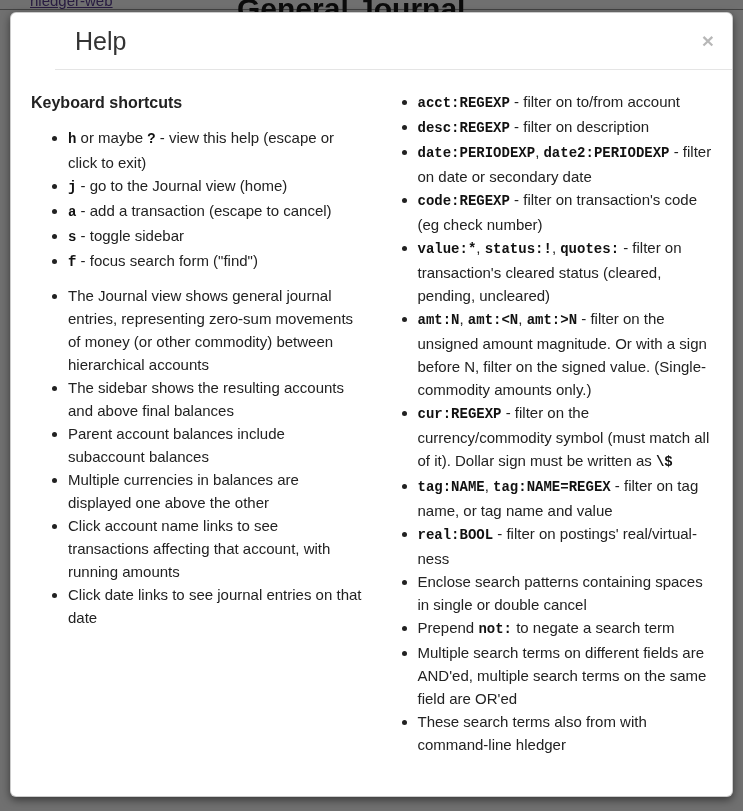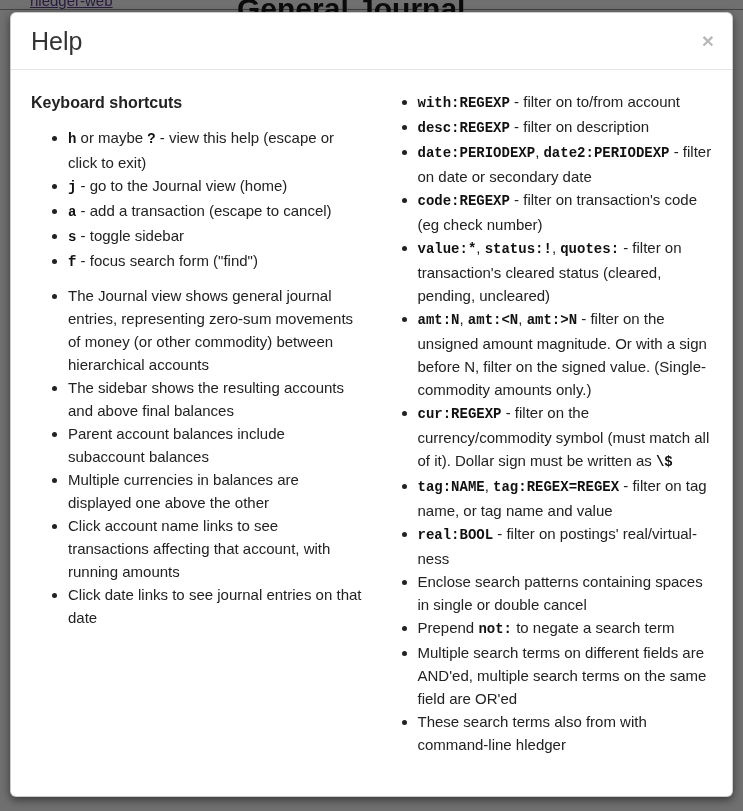--- a/index.html
+++ b/index.html
@@ -46,20 +46,21 @@
     border: 1px solid rgba(0,0,0,0.2);
     border-radius: 6px;
     box-shadow: 0 3px 9px rgba(0,0,0,0.5);
     z-index: 10;
     overflow: hidden;
   }
   .modal-header {
     position: relative;
     padding: 14px 20px;
     border-bottom: 1px solid #e5e5e5;
+    margin-left: 44px;
   }
   .modal-title {
     margin: 0;
     font-size: 25px; line-height: 28px;
     font-weight: 400; color: #333;
   }
   .close-btn {
     position: absolute; right: 14px; top: 18px;
     width: 20px; height: 20px;
     border: none; background: transparent; padding: 0;
@@ -122,28 +123,28 @@
             <li>The Journal view shows general journal entries, representing zero-sum movements of money (or other commodity) between hierarchical accounts</li>
             <li>The sidebar shows the resulting accounts and above final balances</li>
             <li>Parent account balances include subaccount balances</li>
             <li>Multiple currencies in balances are displayed one above the other</li>
             <li>Click account name links to see transactions affecting that account, with running amounts</li>
             <li>Click date links to see journal entries on that date</li>
           </ul>
         </div>
       <div class="col">
           <ul class="help-list">
-            <li><code>with:REGEXP</code> - filter on to/from account</li>
+            <li><code>acct:REGEXP</code> - filter on to/from account</li>
             <li><code>desc:REGEXP</code> - filter on description</li>
             <li><code>date:PERIODEXP</code>, <code>date2:PERIODEXP</code> - filter on date or secondary date</li>
             <li><code>code:REGEXP</code> - filter on transaction's code (eg check number)</li>
             <li><code>value:*</code>, <code>status:!</code>, <code>quotes:</code> - filter on transaction's cleared status (cleared, pending, uncleared)</li>
             <li><code>amt:N</code>, <code>amt:&lt;N</code>, <code>amt:&gt;N</code> - filter on the unsigned amount magnitude. Or with a sign before N, filter on the signed value. (Single-commodity amounts only.)</li>
             <li><code>cur:REGEXP</code> - filter on the currency/commodity symbol (must match all of it). Dollar sign must be written as <code>\$</code></li>
-            <li><code>tag:NAME</code>, <code>tag:REGEX=REGEX</code> - filter on tag name, or tag name and value</li>
+            <li><code>tag:NAME</code>, <code>tag:NAME=REGEX</code> - filter on tag name, or tag name and value</li>
             <li><code>real:BOOL</code> - filter on postings' real/virtual-ness</li>
             <li>Enclose search patterns containing spaces in single or double cancel</li>
             <li>Prepend <code>not:</code> to negate a search term</li>
             <li>Multiple search terms on different fields are AND'ed, multiple search terms on the same field are OR'ed</li>
             <li>These search terms also from with command-line hledger</li>
           </ul>
         </div>
     </div>
   </div>
 </div>

